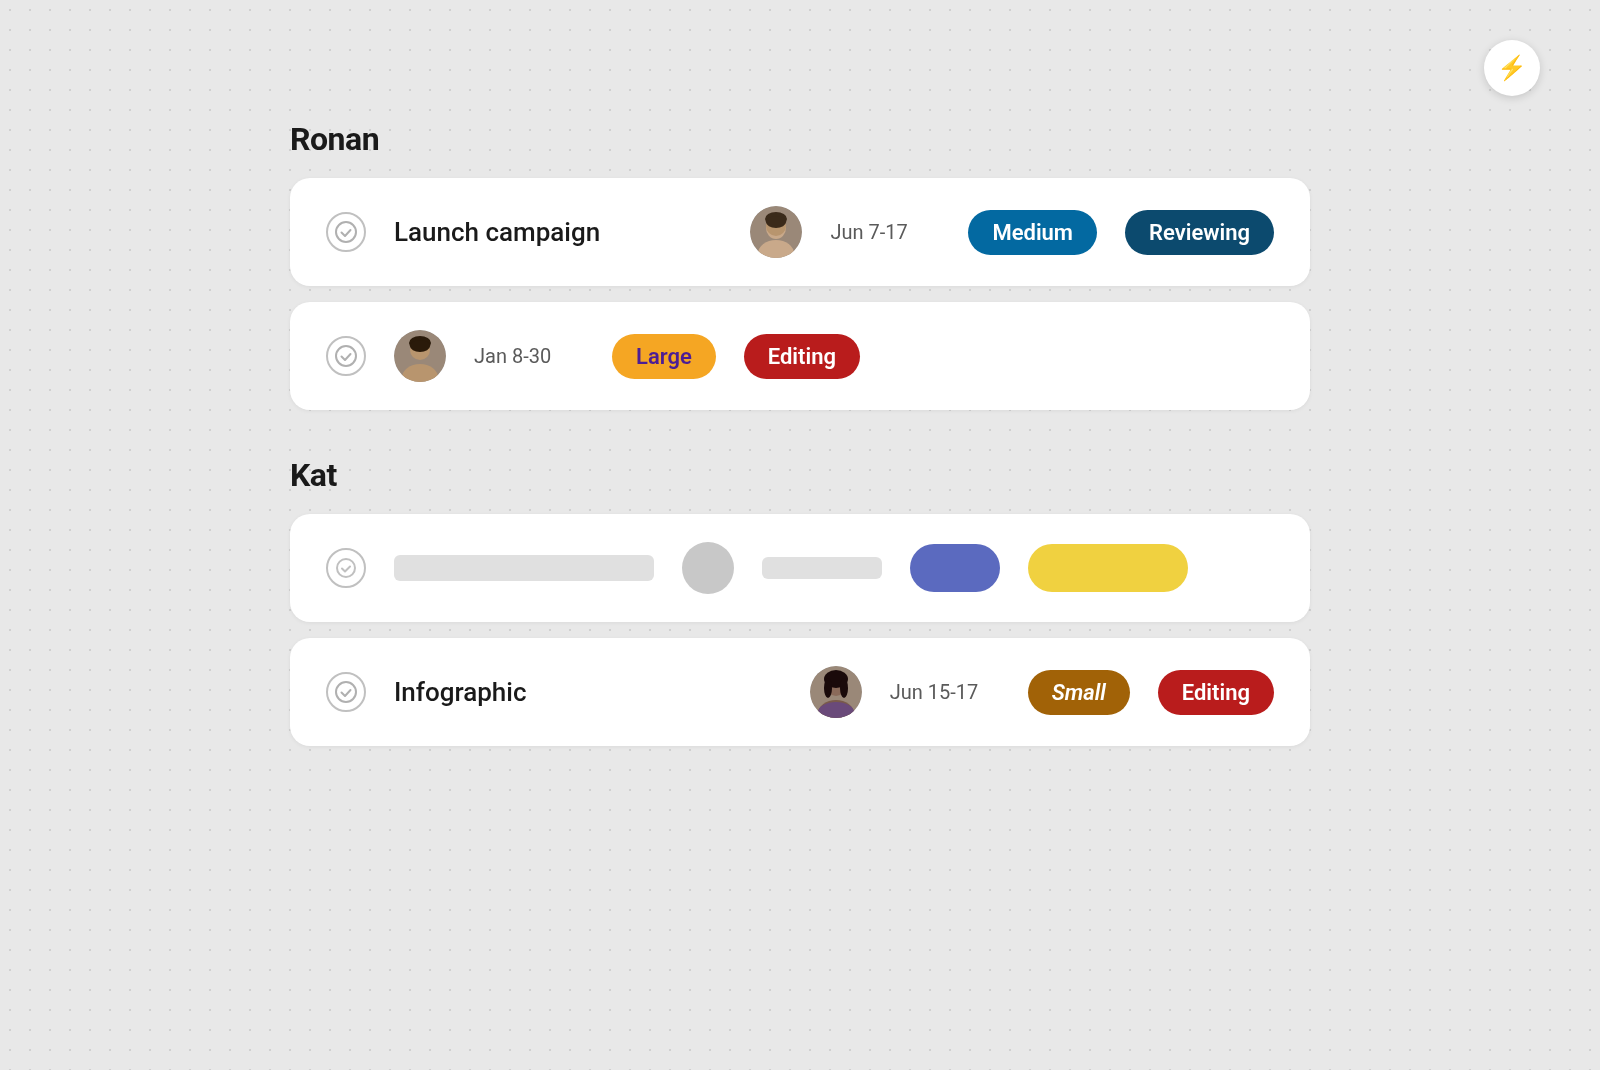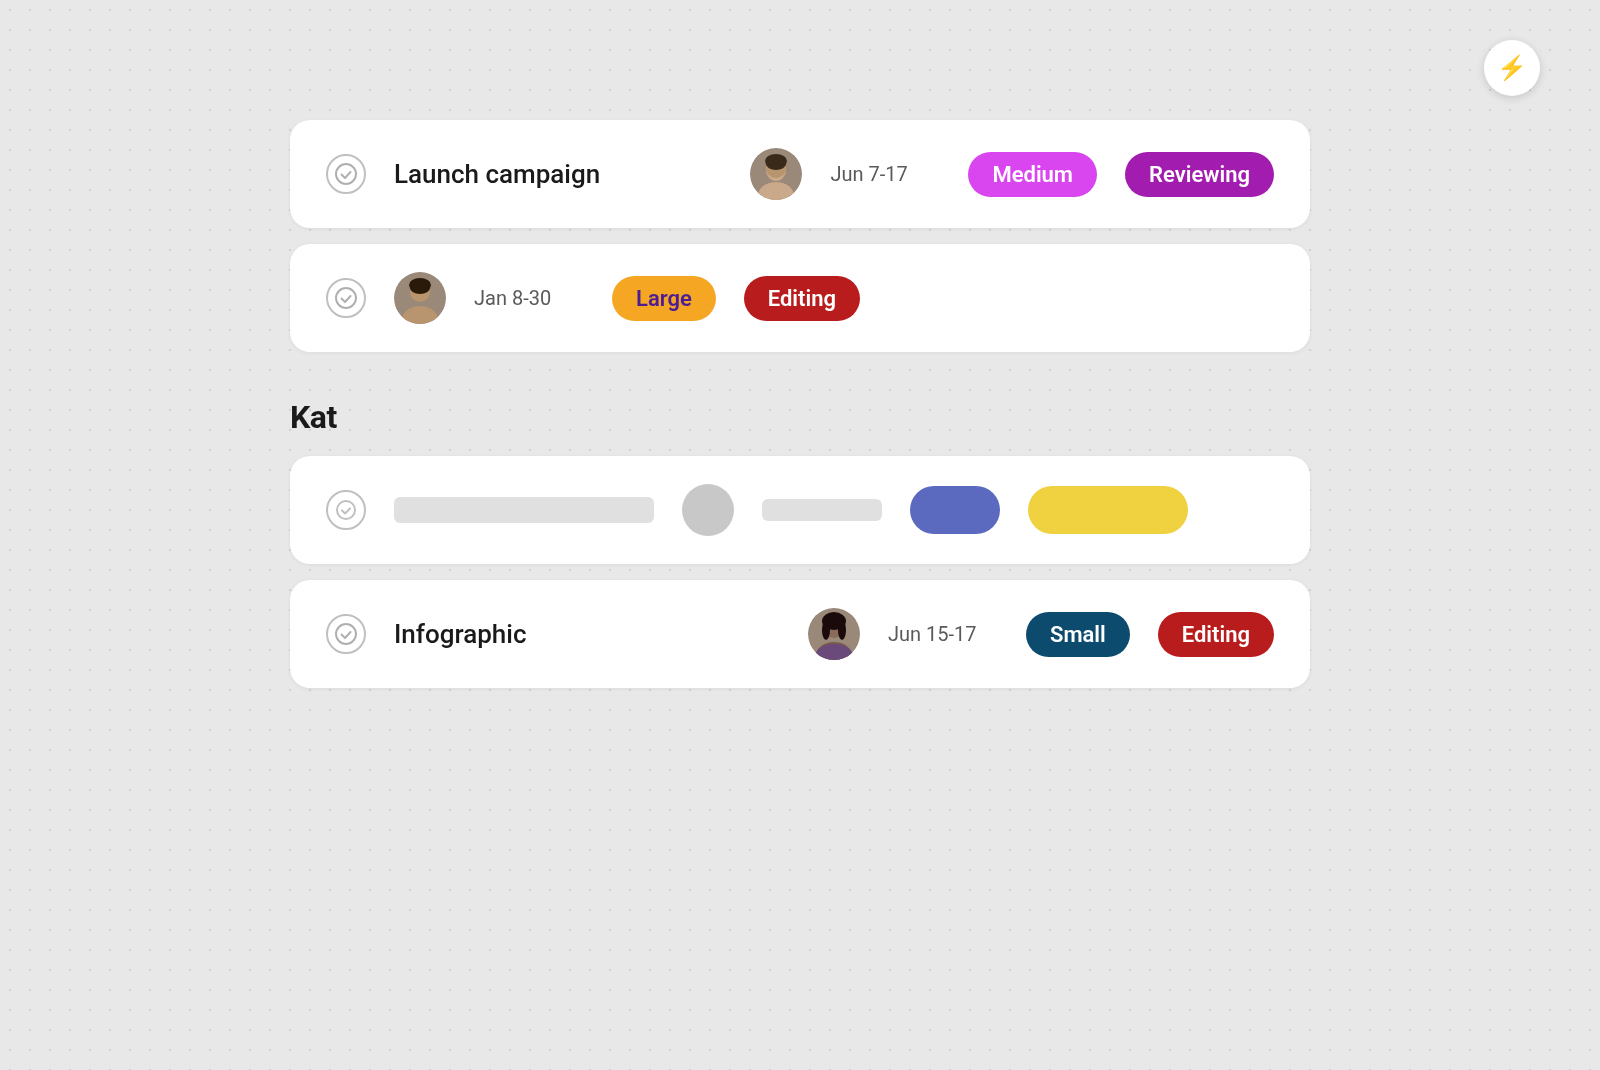--- a/index.html
+++ b/index.html
@@ -126,43 +126,44 @@
       padding: 10px 24px;
       font-size: 22px;
       font-weight: 600;
       white-space: nowrap;
       display: flex;
       align-items: center;
       justify-content: center;
     }
 
     .badge-medium {
-      background: #d946ef;
+      background: #0369a1;
       color: white;
     }
 
     .badge-reviewing {
-      background: #a21caf;
+      background: #0c4a6e;
       color: white;
       text-align: right;
     }
 
     .badge-large {
       background: #f5a623;
       color: #4c1d95;
     }
 
     .badge-editing {
       background: #b91c1c;
       color: white;
     }
 
     .badge-small {
-      background: #0c4a6e;
-      color: white;
+      background: #a16207;
+      color: white;
+      font-style: italic;
     }
 
     .badge-skeleton-blue {
       background: #5b6abf;
       border-radius: 30px;
       width: 90px;
       height: 48px;
     }
 
     .badge-skeleton-yellow {
@@ -185,20 +186,21 @@
 </head>
 <body>
 
 <button class="flash-btn">
   <span class="flash-icon">⚡</span>
 </button>
 
 <div class="main-container">
 
 <div>
+      <div class="section-title section-gap">Ronan</div>
       <div class="task-card">
           <div class="check-icon">
             <svg width="22" height="22" viewBox="0 0 22 22" fill="none">
               <circle cx="11" cy="11" r="10" stroke="#b0b0b0" stroke-width="2"></circle>
               <path d="M6.5 11.5l3.5 3.5 5.5-6" stroke="#b0b0b0" stroke-width="2" stroke-linecap="round" stroke-linejoin="round"></path>
             </svg>
           </div>
           <div class="task-name">Launch campaign</div>
           <div class="avatar"><svg viewBox="0 0 52 52" xmlns="http://www.w3.org/2000/svg" class="person-svg">
       <circle cx="26" cy="26" r="26" fill="#9a8878"></circle>

